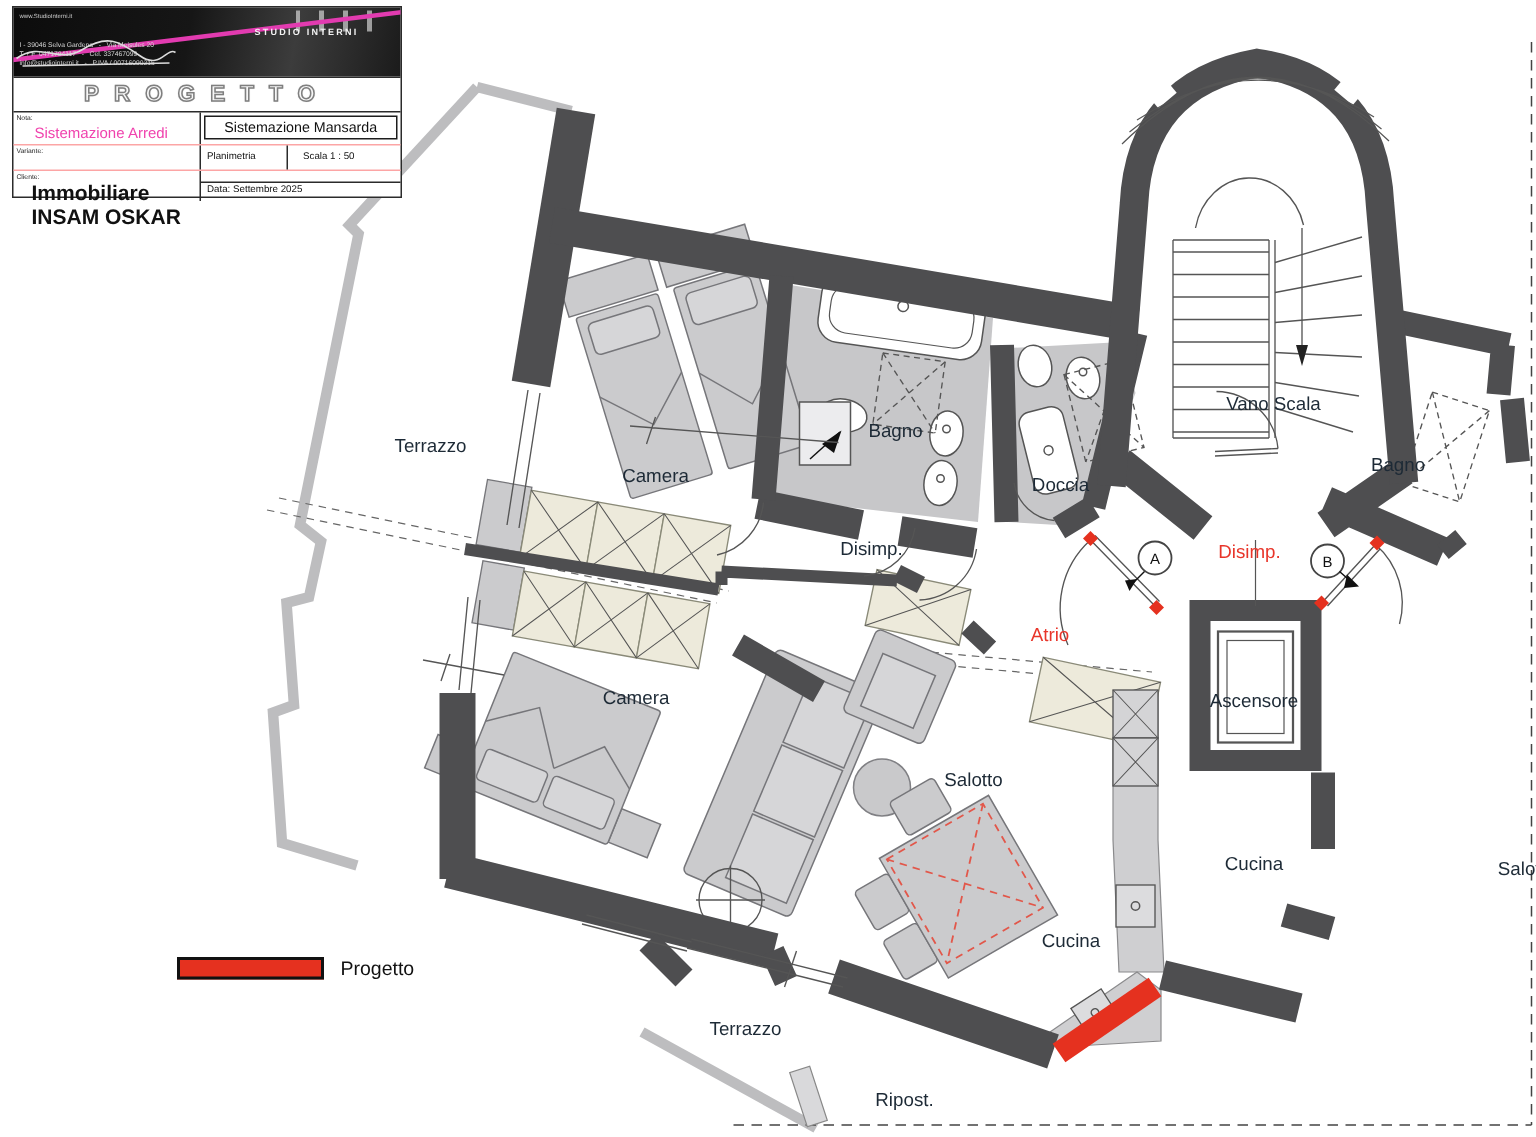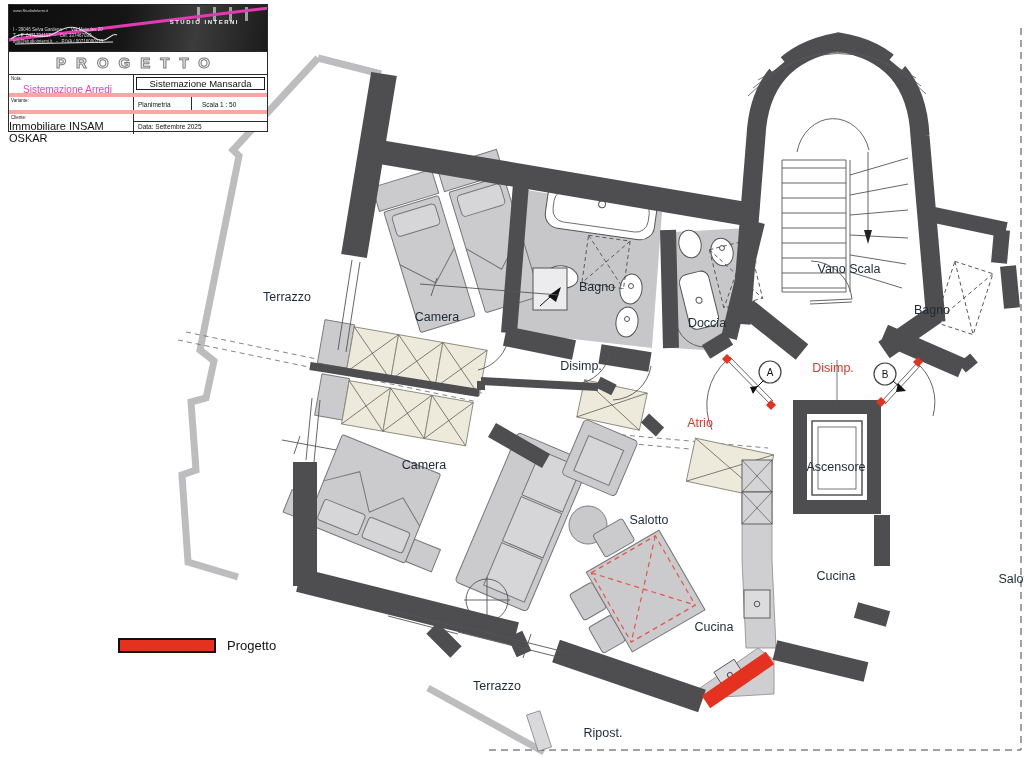--- a/index.html
+++ b/index.html
@@ -15,28 +15,28 @@
           transform:rotate(-7deg);}
   .banner .web{position:absolute;left:4px;top:3px;color:#cfcfcf;font-size:4px;}
   .banner .addr{position:absolute;left:4px;top:22px;color:#d6d6d6;font-size:4.5px;line-height:6px;white-space:pre;}
   .banner .studio{position:absolute;right:28px;top:14px;color:#f2f2f2;font-size:6px;letter-spacing:1.5px;font-weight:bold;}
   .banner .bars{position:absolute;right:10px;top:2px;width:60px;height:14px;
           background:repeating-linear-gradient(90deg,rgba(255,255,255,.55) 0 3px,transparent 3px 16px);}
   .banner svg{position:absolute;right:6px;top:20px;}
   .prgrow{height:22px;line-height:22px;text-align:center;font-size:15px;font-weight:bold;
           letter-spacing:10px;color:#f7f7f7;-webkit-text-stroke:1px #7f7f7f;text-shadow:0 0 1px #999;
           border-bottom:1px solid #2b2b2b;}
-  .trow{display:flex;border-bottom:4px solid #fca5a5;box-sizing:border-box;}
+  .trow{display:flex;border-bottom:1px solid #fca5a5;box-sizing:border-box;}
   .tcell{position:relative;box-sizing:border-box;}
   .lab{position:absolute;left:2px;top:1px;font-size:4.5px;color:#222;}
   .nota-val{position:absolute;left:14px;top:9px;font-size:10px;color:#f043ae;}
   .apt-box{margin:2px;border:1.5px solid #1d1d1d;height:calc(100% - 7px);display:flex;align-items:center;
            justify-content:center;font-size:9.5px;color:#111;}
   .small-val{position:absolute;left:4px;top:6px;font-size:6.5px;color:#111;}
-  .cli-val{position:absolute;left:0;top:8px;font-size:11px;color:#111;}
+  .cli-val{position:absolute;left:12px;top:8px;font-size:14px;color:#111;font-weight:bold;}
   
   .legend{position:absolute;left:118px;top:638px;display:flex;align-items:center;z-index:5;}
   .legend .swatch{width:94px;height:11px;border:2px solid #111;}
   .legend .ltxt{margin-left:11px;font-size:13px;color:#111;}
 </style>
 </head>
 <body>
 
 <div class="sheet">
 

